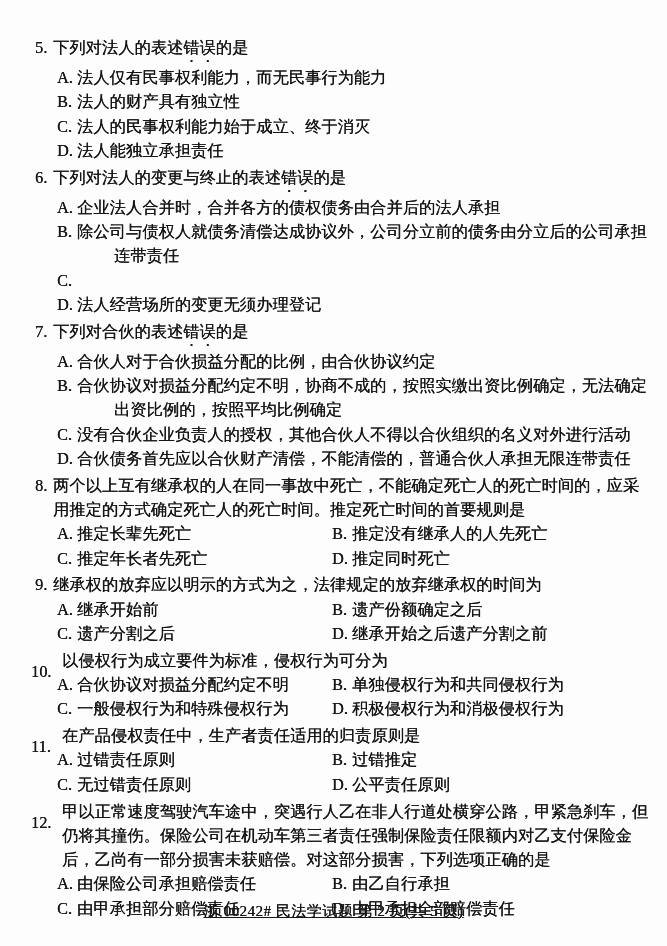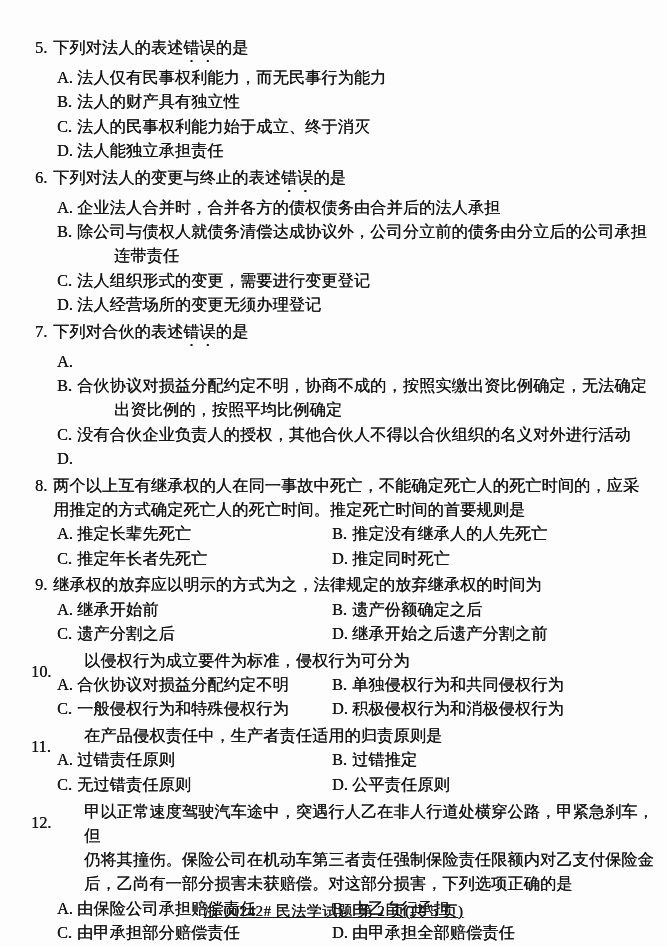--- a/index.html
+++ b/index.html
@@ -20,21 +20,21 @@
     top:36px;left:0;right:0;
     font-size:16.3px;
     line-height:24.3px;
     text-shadow:0.3px 0 0 currentColor; 
   }
   .question{position:relative;margin-bottom:2.5px;}
   .q-num{position:absolute;top:0;}
   .q-num.d1{left:35px;}
   .q-num.d2{left:31px;margin-top:11px;}
   .stem-line.d1{padding-left:53px;}
-  .stem-line.d2{padding-left:84px;}
+  .stem-line.d2{padding-left:62px;}
   .em{
     -webkit-text-emphasis:filled dot;
     text-emphasis:filled dot;
     -webkit-text-emphasis-position:under right;
     text-emphasis-position:under right;
     text-align:center;
   }
   .opt-line{display:flex;padding-left:57px;}
   .opt-label{flex:0 0 20px;}
   .opt-cont{padding-left:114px;}
@@ -83,44 +83,45 @@
           <span class="opt-label">A.</span>
           <span class="opt-text">企业法人合并时，合并各方的债权债务由合并后的法人承担</span>
         </div>
         <div class="opt-line">
           <span class="opt-label">B.</span>
           <span class="opt-text">除公司与债权人就债务清偿达成协议外，公司分立前的债务由分立后的公司承担</span>
         </div>
         <div class="opt-cont">连带责任</div>
         <div class="opt-line">
           <span class="opt-label">C.</span>
-          <span class="opt-text">法人组织形式的变更，需要进行变更登记</span>
         </div>
         <div class="opt-line">
           <span class="opt-label">D.</span>
           <span class="opt-text">法人经营场所的变更无须办理登记</span>
         </div>
       </div>
       <div class="question">
         <span class="q-num d1">7.</span>
         <div class="stem-line d1"><span>下列对合伙的表述</span><span class="em">错误</span><span>的是</span></div>
         <div class="opt-line">
           <span class="opt-label">A.</span>
+          <span class="opt-text">合伙人对于合伙损益分配的比例，由合伙协议约定</span>
         </div>
         <div class="opt-line">
           <span class="opt-label">B.</span>
           <span class="opt-text">合伙协议对损益分配约定不明，协商不成的，按照实缴出资比例确定，无法确定</span>
         </div>
         <div class="opt-cont">出资比例的，按照平均比例确定</div>
         <div class="opt-line">
           <span class="opt-label">C.</span>
           <span class="opt-text">没有合伙企业负责人的授权，其他合伙人不得以合伙组织的名义对外进行活动</span>
         </div>
         <div class="opt-line">
           <span class="opt-label">D.</span>
+          <span class="opt-text">合伙债务首先应以合伙财产清偿，不能清偿的，普通合伙人承担无限连带责任</span>
         </div>
       </div>
       <div class="question">
         <span class="q-num d1">8.</span>
         <div class="stem-line d1"><span>两个以上互有继承权的人在同一事故中死亡，不能确定死亡人的死亡时间的，应采</span></div>
         <div class="stem-line d1"><span>用推定的方式确定死亡人的死亡时间。推定死亡时间的首要规则是</span></div>
         <div class="pair-row">
           <span class="pair-cell first">
             <span class="opt-label">A.</span>
             <span class="opt-text">推定长辈先死亡</span>

